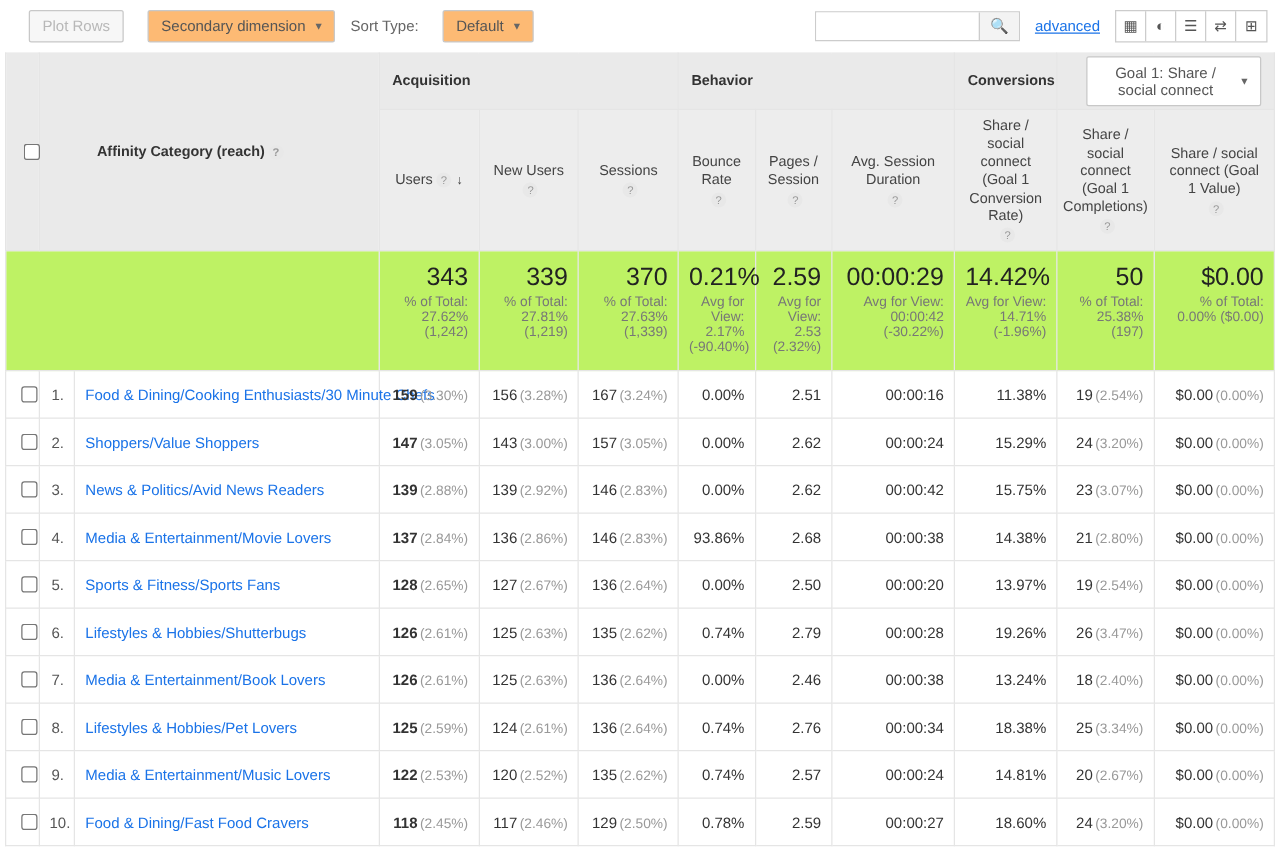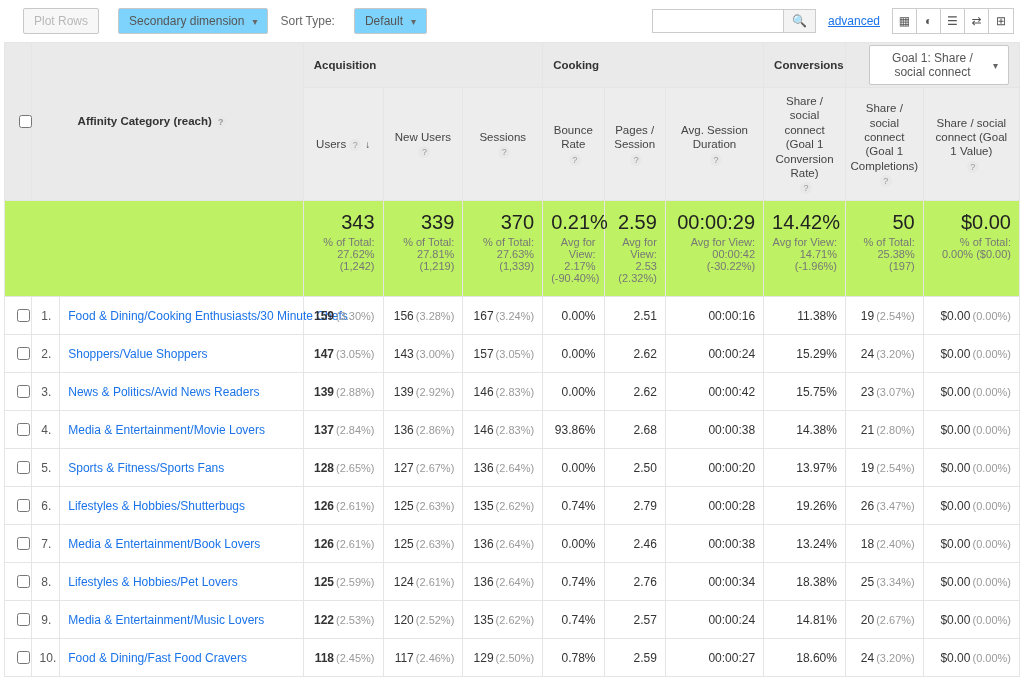--- a/index.html
+++ b/index.html
@@ -24,21 +24,21 @@
     font-size: 12px;
     cursor: pointer;
     border-radius: 2px;
     display: inline-flex;
     align-items: center;
     gap: 4px;
     color: #555;
     margin-left: 13px;
   }
   .btn.disabled { color: #b8b8b8; }
-  .dropdown { background: #7dd3fc; }
+  .dropdown { background: #fdba74; }
   .sort-label { color: #666; margin-left: 6px; }
   .spacer { flex: 1; }
   .searchbox {
     display: flex;
     border: 1px solid #ccc;
   }
   .searchbox input {
     border: none;
     outline: none;
     padding: 4px 6px;
@@ -183,21 +183,21 @@
   </colgroup>
   <thead>
     <tr class="group-row">
       <th class="chk" rowspan="2">
         <input type="checkbox" style="">
       </th>
       <th class="dim-col" rowspan="2" colspan="2">
         <span>Affinity Category (reach)</span><span class="help">?</span>
       </th>
       <th colspan="3">Acquisition</th>
-      <th colspan="3">Cooking</th>
+      <th colspan="3">Behavior</th>
       <th>Conversions</th>
       <th colspan="2" style="text-align:left;">
         <button class="btn dropdown caret" style="background:#fff;">Goal 1: Share / social connect</button>
       </th>
     </tr>
     <tr class="sub-row">
       <th>
           <div class="hwrap">
             <span><span>Users</span><span class="help">?</span><span class="sort-arrow">↓</span></span>
           </div>

